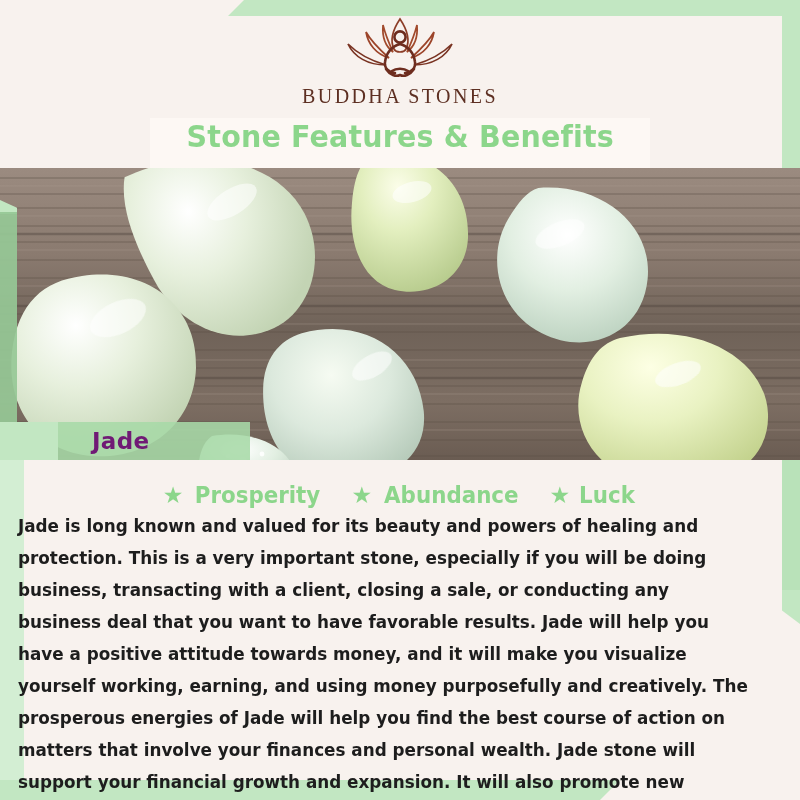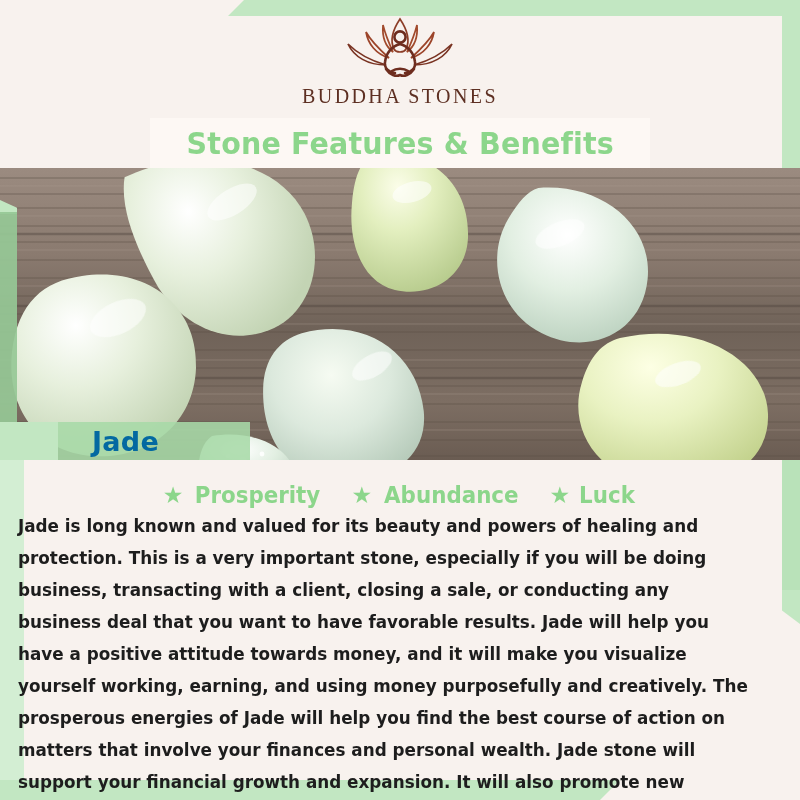--- a/index.html
+++ b/index.html
@@ -128,21 +128,20 @@
 
   
   .title-band {
     position: absolute;
     top: 118px;
     left: 150px;
     width: 500px;
     height: 50px;
     background: #fdf8f4;
     display: flex;
-    align-items: center;
     justify-content: center;
     z-index: 4;
   }
   .title-text {
     font-family: "DejaVu Sans", sans-serif;
     font-weight: bold;
     font-size: 31px;
     color: #8cd68b;
     letter-spacing: 0.2px;
     transform: scaleX(0.92);
@@ -169,24 +168,24 @@
     left: 0;
     width: 250px;
     height: 38px;
     background: rgba(167, 217, 167, 0.88);
     display: flex;
     align-items: center;
     z-index: 5;
   }
   .jade-label span {
     margin-left: 92px;
-    color: #0369a1;
+    color: #701a75;
     font-family: "DejaVu Sans", sans-serif;
     font-weight: bold;
-    font-size: 27px;
+    font-size: 23px;
     letter-spacing: 0.3px;
   }
 
   
   .benefits {
     position: absolute;
     top: 478px;
     left: 0;
     width: 800px;
     height: 34px;

